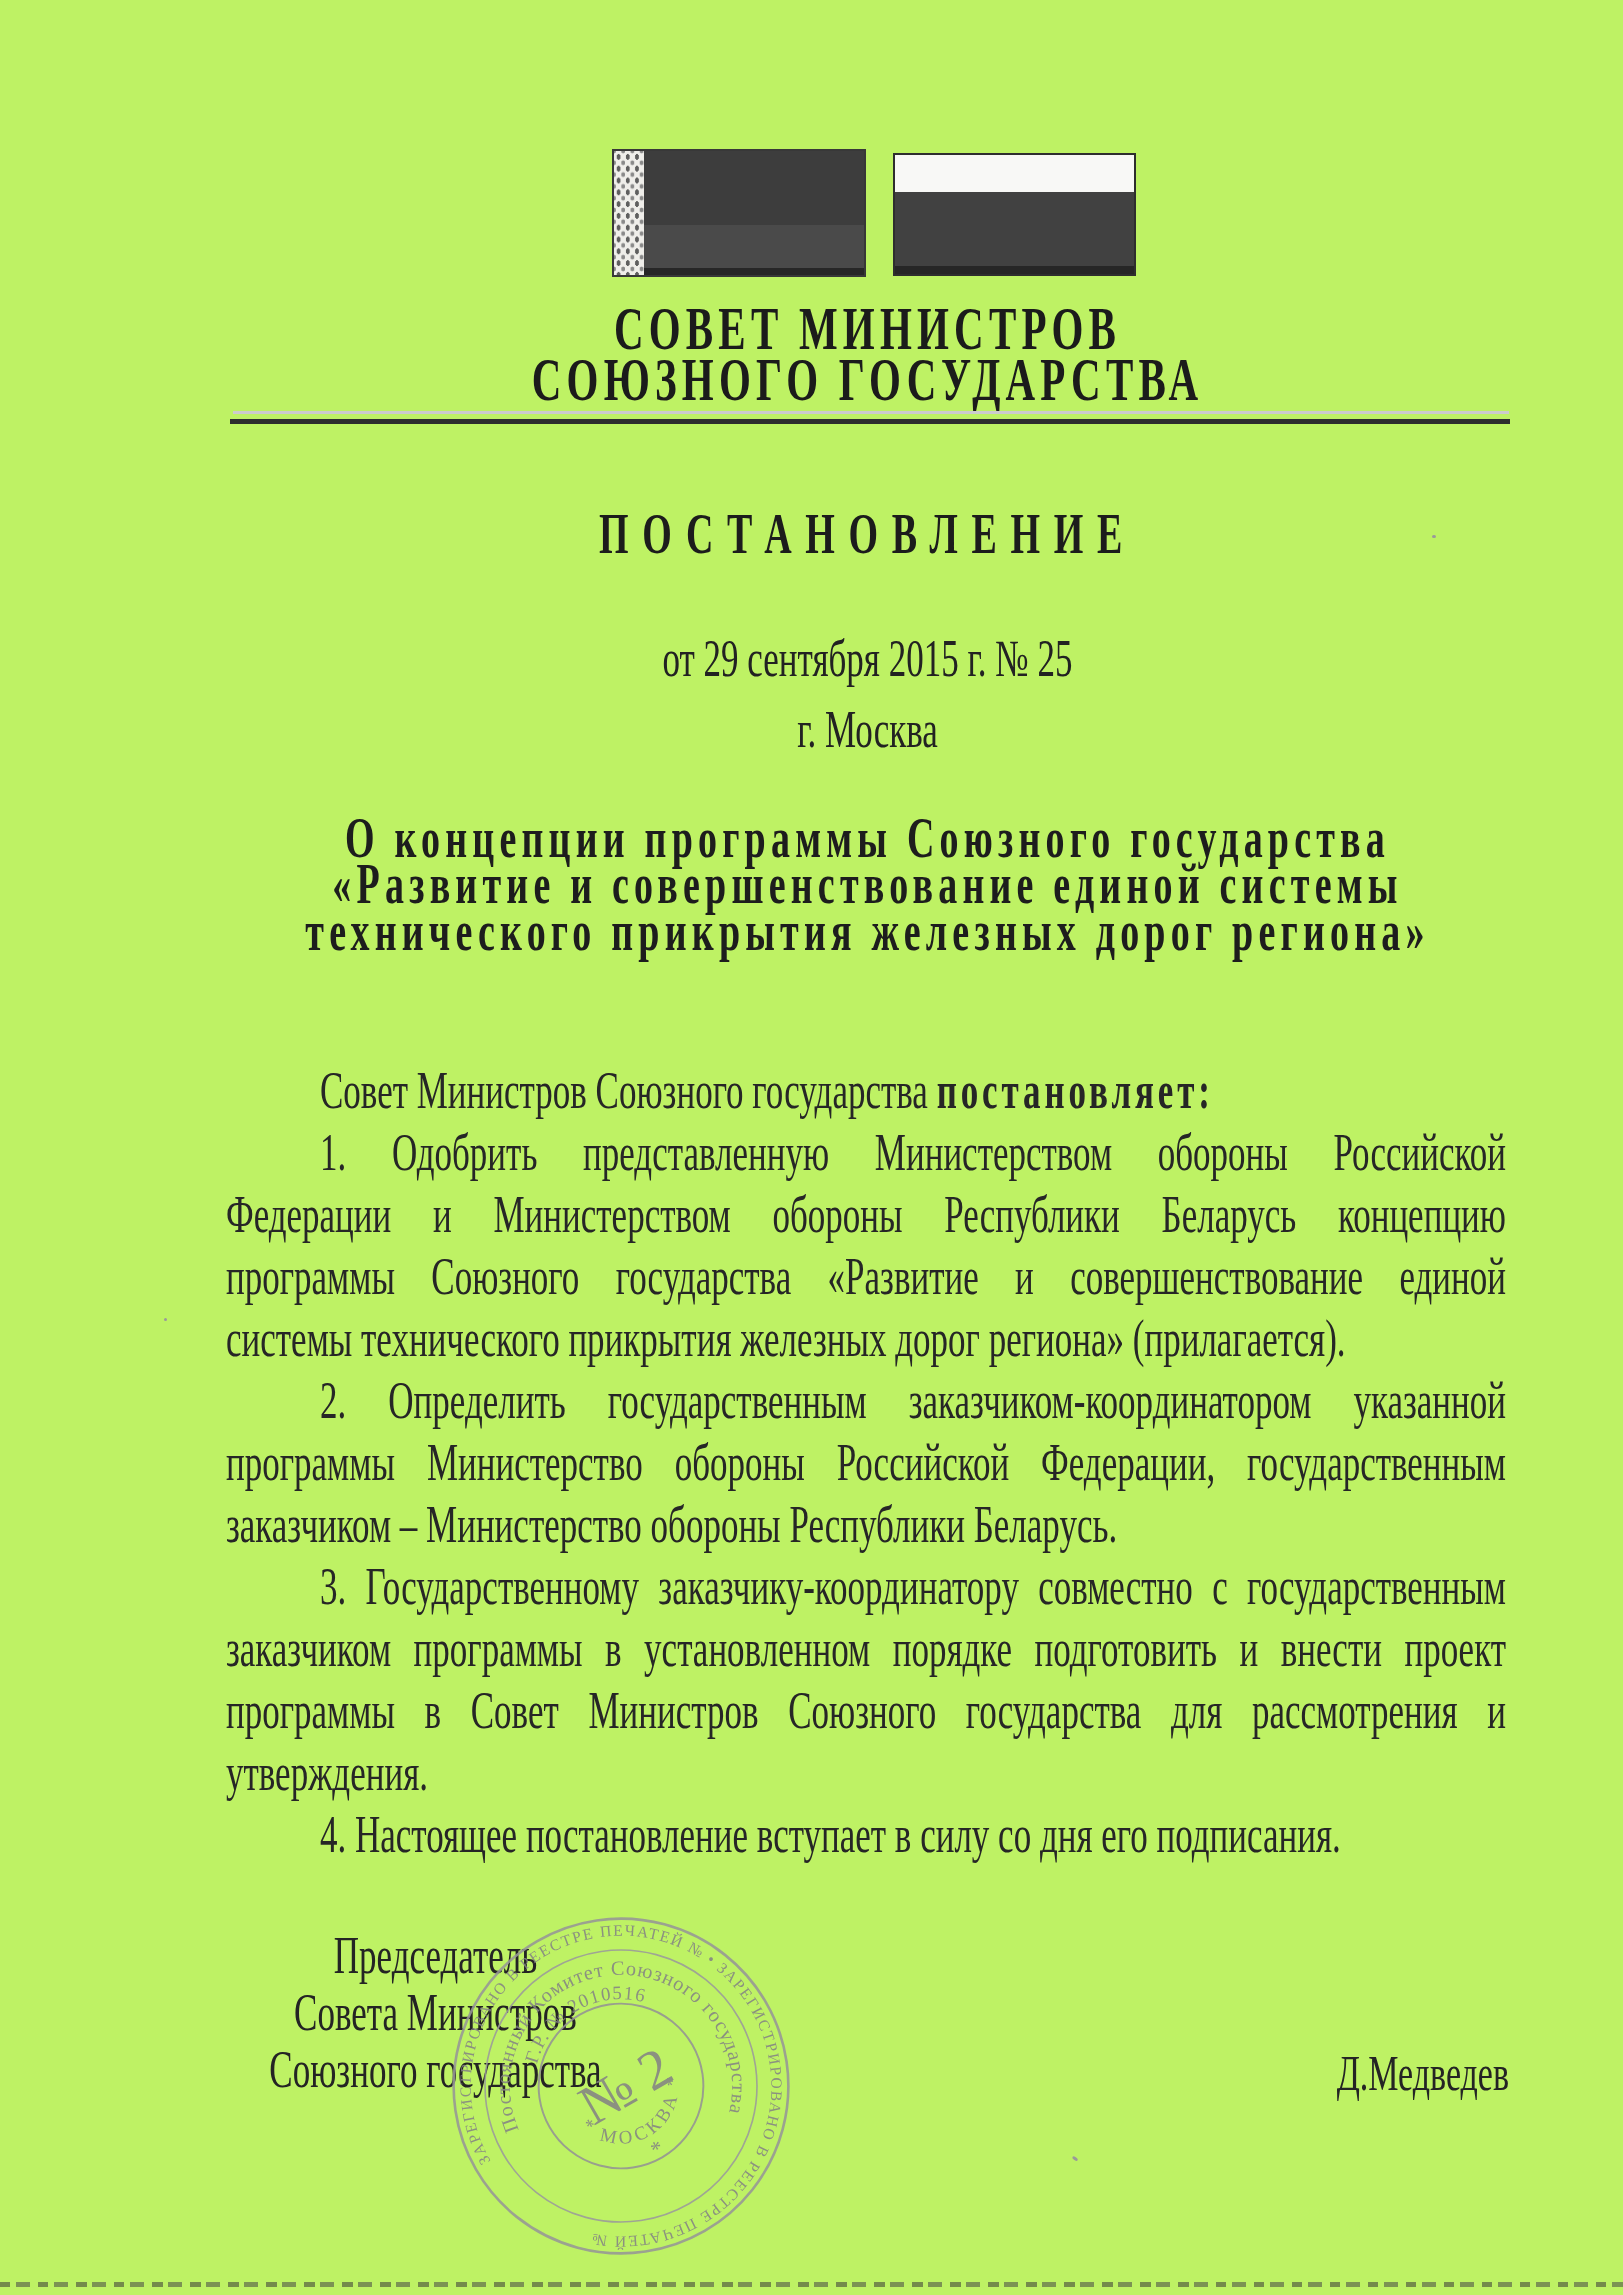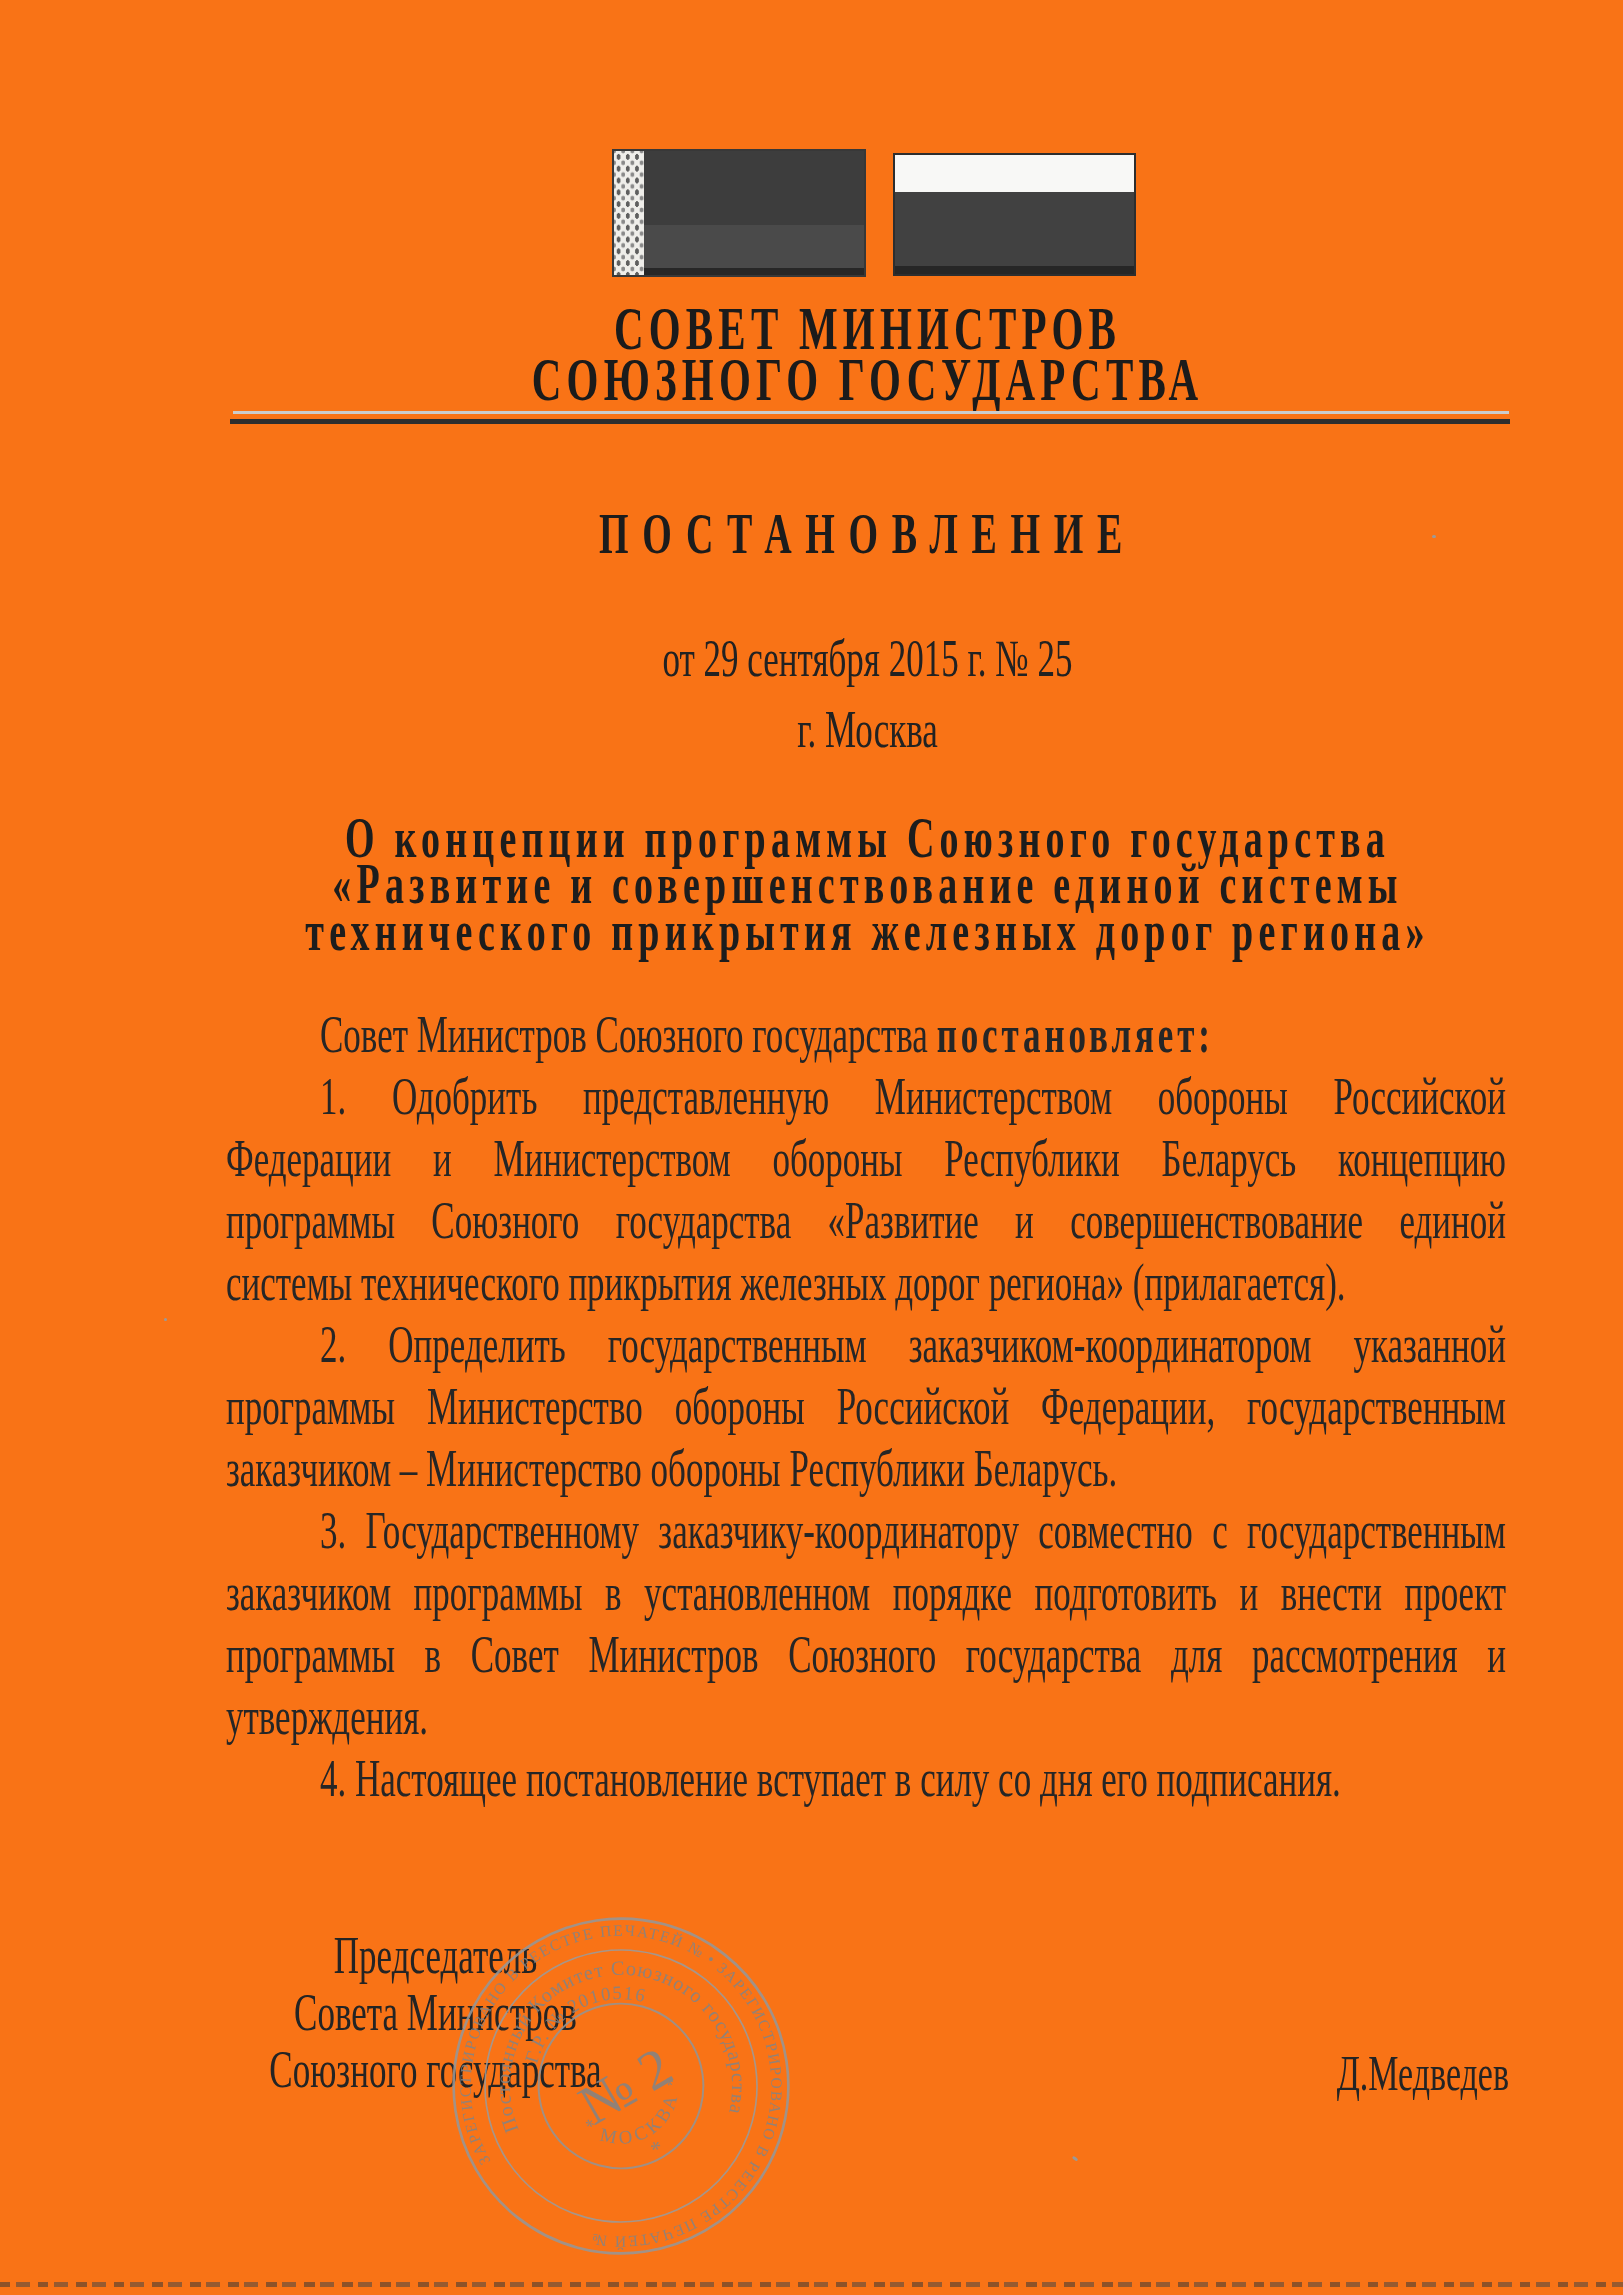--- a/index.html
+++ b/index.html
@@ -1,19 +1,19 @@
 <!DOCTYPE html>
 <html style="font-size:10.5px"><head>
 <meta charset="utf-8">
 <style>
   html,body{margin:0;padding:0;background:#e8e8e6;}
   .page{
     position:relative;
     width:1623px;height:2295px;
-    background:#f97316;
+    background:#bef264;
     overflow:hidden;
     font-family:"Liberation Serif","DejaVu Serif",serif;
     color:#242424;
   }
   .abs{position:absolute;}
   .syb{transform:scaleY(1.5);transform-origin:50% 50%;}
 
   
   .flag{position:absolute;box-sizing:border-box;}
   .flag-by{left:612px;top:149px;width:254px;height:128px;border:2.6px solid #383838;background:#3d3d3d;}
@@ -57,21 +57,21 @@
     left:226px;top:701px;width:1283px;height:58px;line-height:58px;
     text-align:center;font-size:35px;color:#222222;
   }
   .doctitle{
     left:226px;top:838px;width:1283px;height:94px;
     text-align:center;font-weight:bold;color:#1d1d1d;
     font-size:38px;line-height:31px;letter-spacing:5.2px;
   }
 
   
-  .bodyblock{left:226px;top:1004px;width:1280px;}
+  .bodyblock{left:226px;top:1060px;width:1280px;}
   .bl{
     position:relative;height:62px;line-height:62px;
     font-size:35px;color:#262626;white-space:nowrap;
     text-align:justify;text-align-last:justify;
     transform:scaleY(1.5);transform-origin:50% 50%;
   }
   .bl.last{text-align-last:left;}
   .bl.ind{text-indent:94px;}
   .bold-sp{font-weight:bold;letter-spacing:3.9px;}
 

